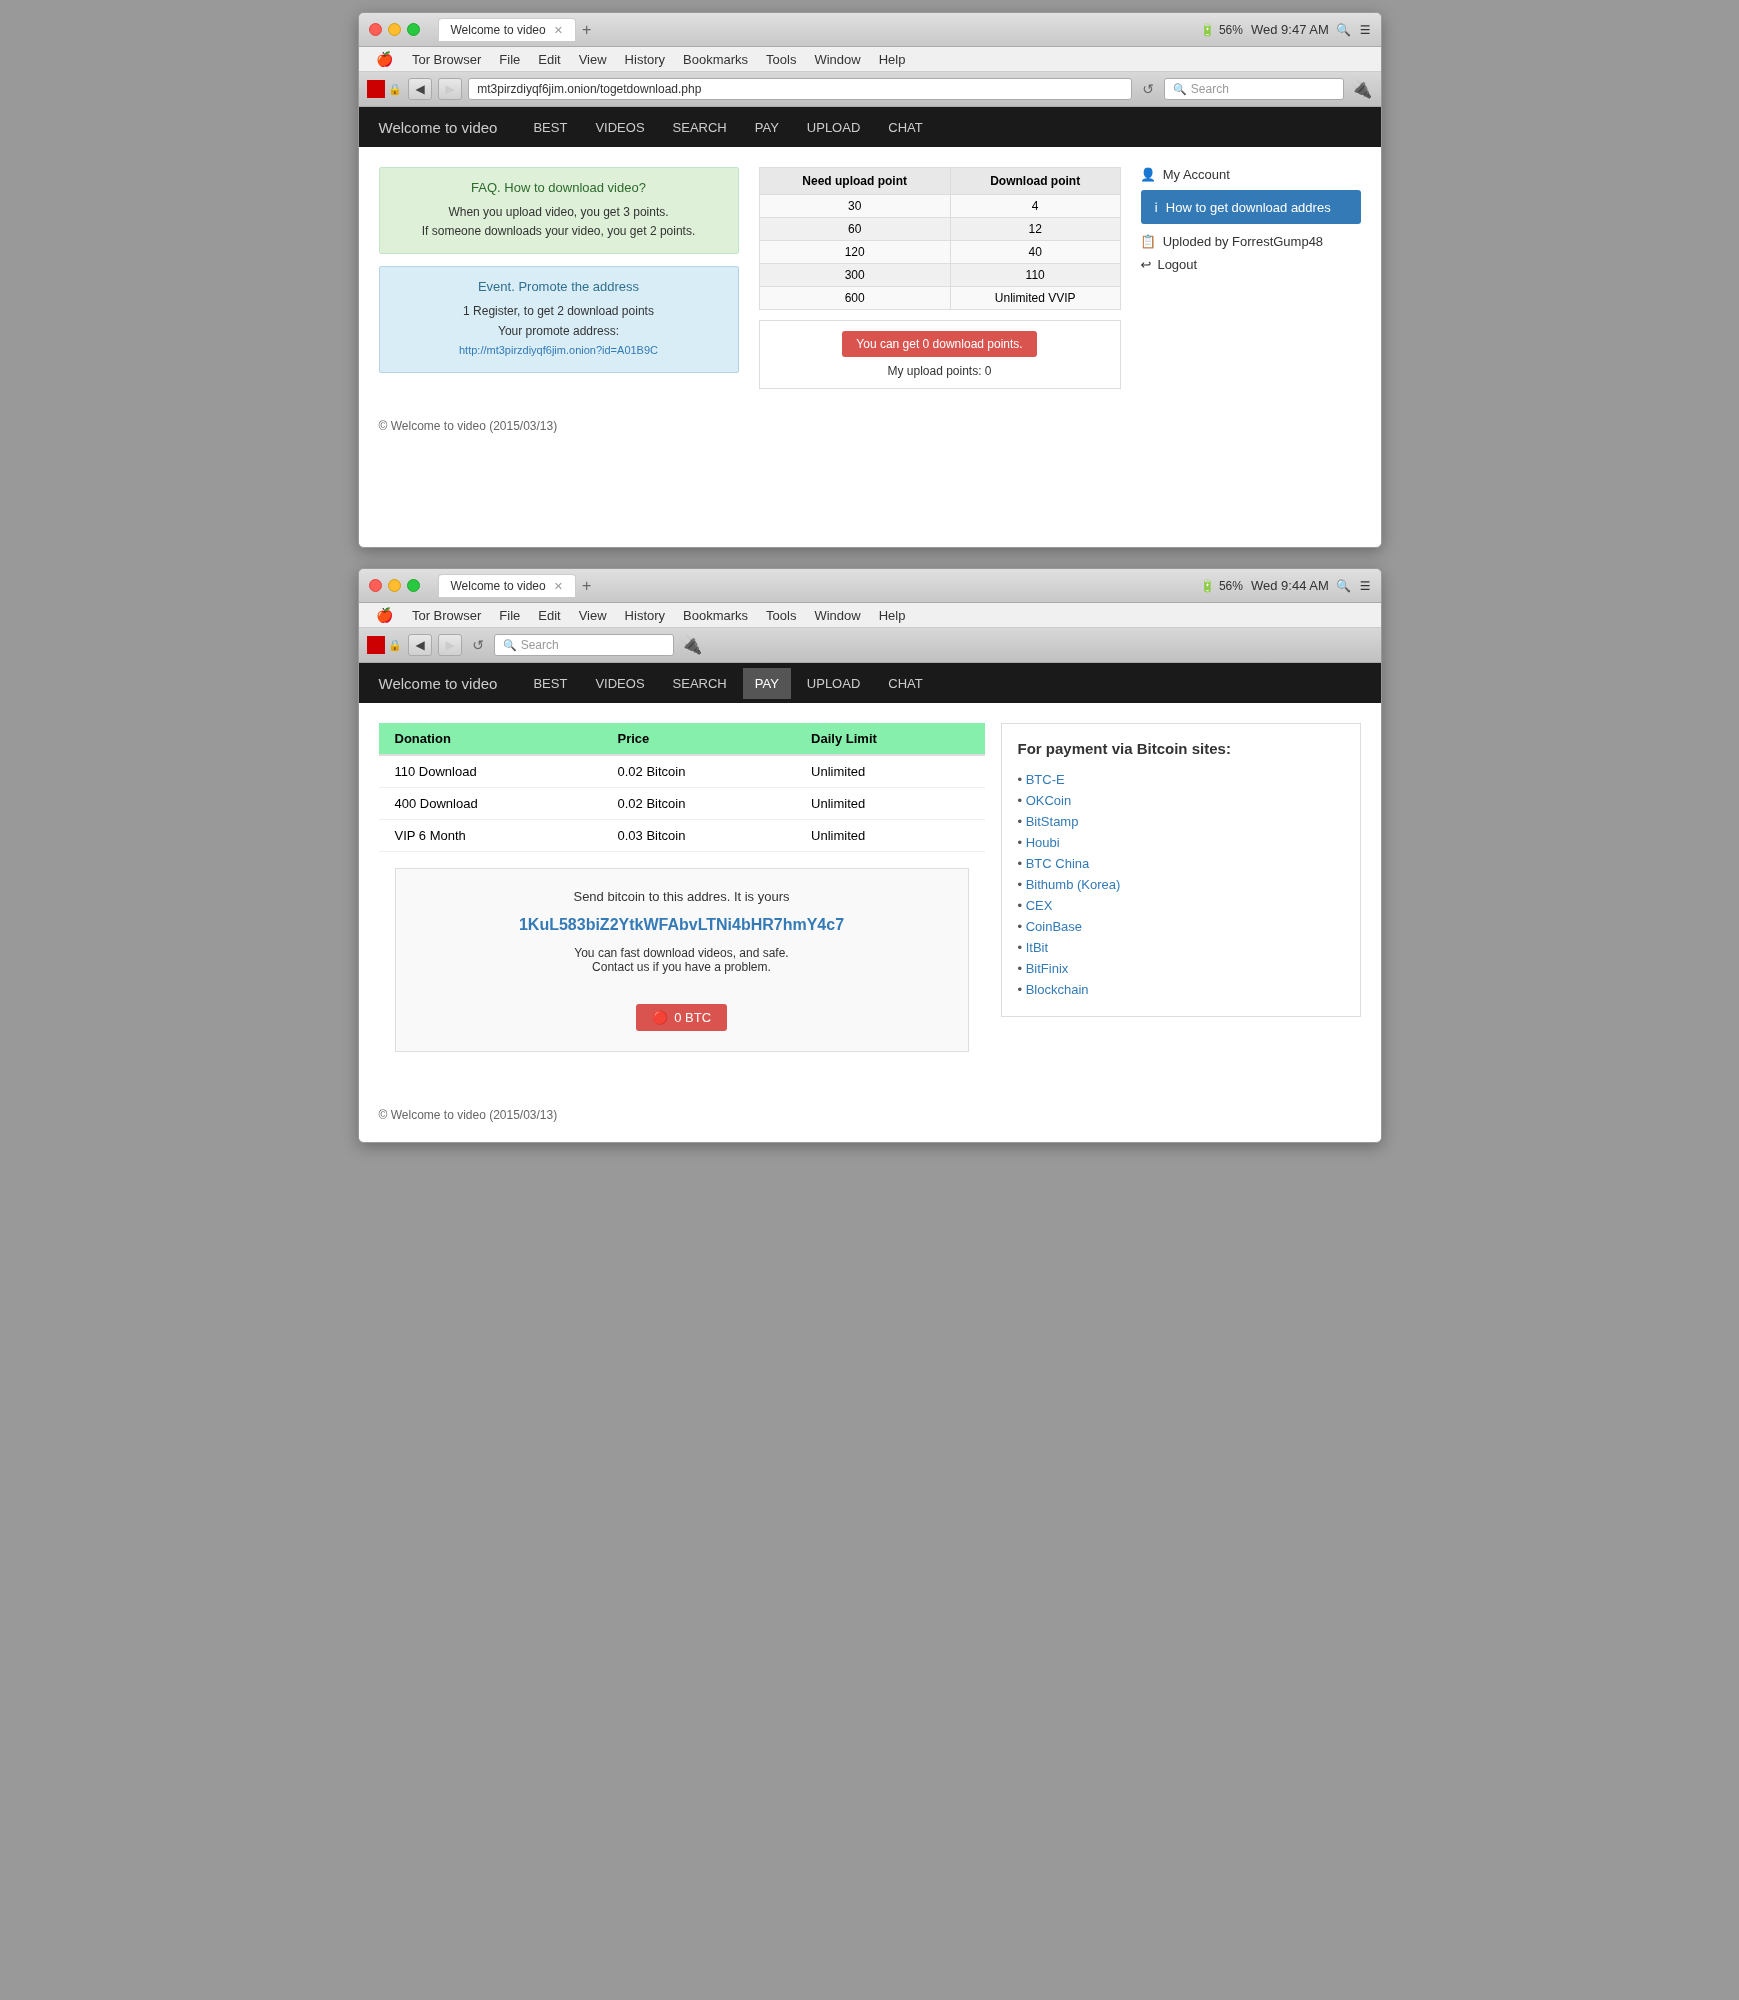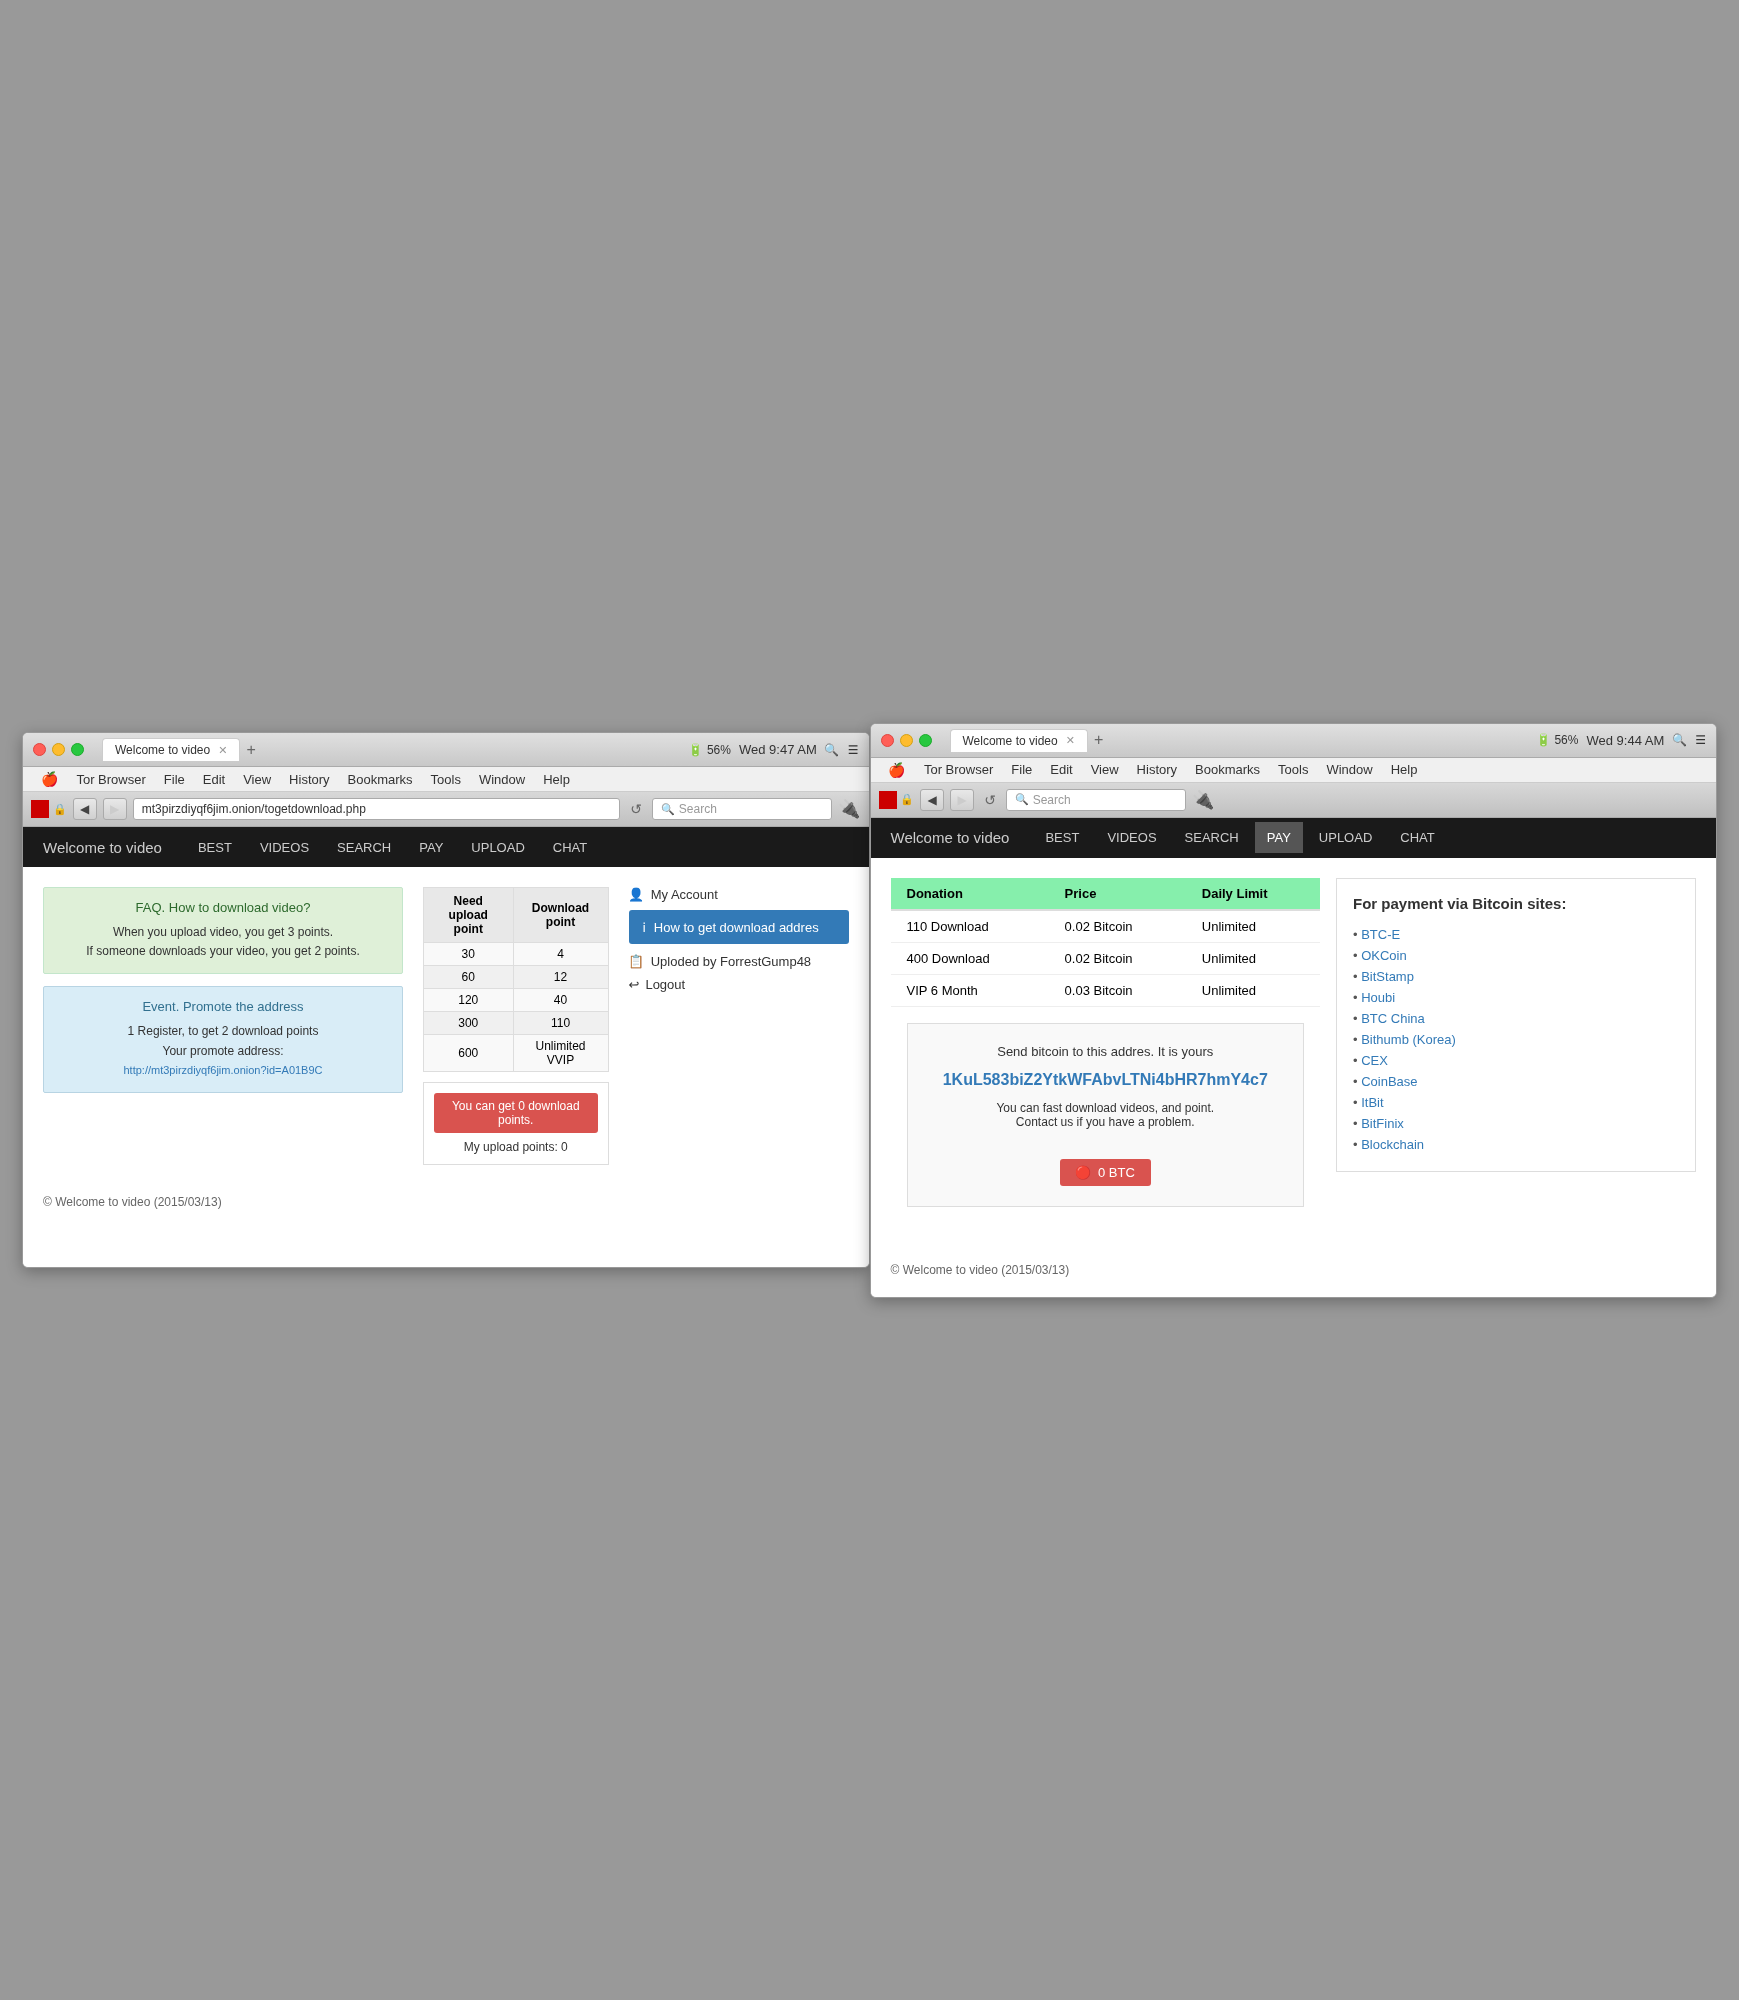--- a/index.html
+++ b/index.html
@@ -93,21 +93,21 @@
     .payment-right-title { font-size: 15px; font-weight: bold; color: #333; margin-bottom: 12px; }
     .payment-right ul { list-style: none; }
     .payment-right ul li { padding: 3px 0; }
     .payment-right ul li::before { content: "• "; color: #555; }
     .payment-right ul li a { color: #337ab7; text-decoration: none; font-size: 13px; }
 
     .main-layout { display: flex; gap: 16px; padding: 16px; }
     .main-left { flex: 1; }
 
     
-    .page-wrapper { width: 1739px; min-height: 2000px; background: #999; padding: 22px; display: flex; flex-direction: row; align-items: center; gap: 0; }
+    .page-wrapper { width: 1739px; min-height: 2000px; background: #999; padding: 12px; display: flex; flex-direction: column; align-items: center; gap: 0; }
     .icon-group { display: flex; gap: 4px; align-items: center; }
 
     
     .window2 .site-nav-item.active { color: white; background: #555; }
   </style>
 </head>
 <body>
 
 <div class="page-wrapper">
 
@@ -349,21 +349,21 @@
                 <td>VIP 6 Month</td>
                 <td>0.03 Bitcoin</td>
                 <td>Unlimited</td>
               </tr>
             </tbody>
           </table>
 
           <div class="btc-box">
             <p style="font-size:13px;color:#333;">Send bitcoin to this addres. It is yours</p>
             <div class="btc-address">1KuL583biZ2YtkWFAbvLTNi4bHR7hmY4c7</div>
-            <p style="font-size:12px;color:#333;">You can fast download videos, and point.</p>
+            <p style="font-size:12px;color:#333;">You can fast download videos, and safe.</p>
             <p style="font-size:12px;color:#333;margin-bottom:20px;">Contact us if you have a problem.</p>
             <button class="btn-btc">
               <span>🔴</span>
               <span>0 BTC</span>
             </button>
           </div>
         </div>
 
         <div style="width:360px;">
           <div class="payment-right">

